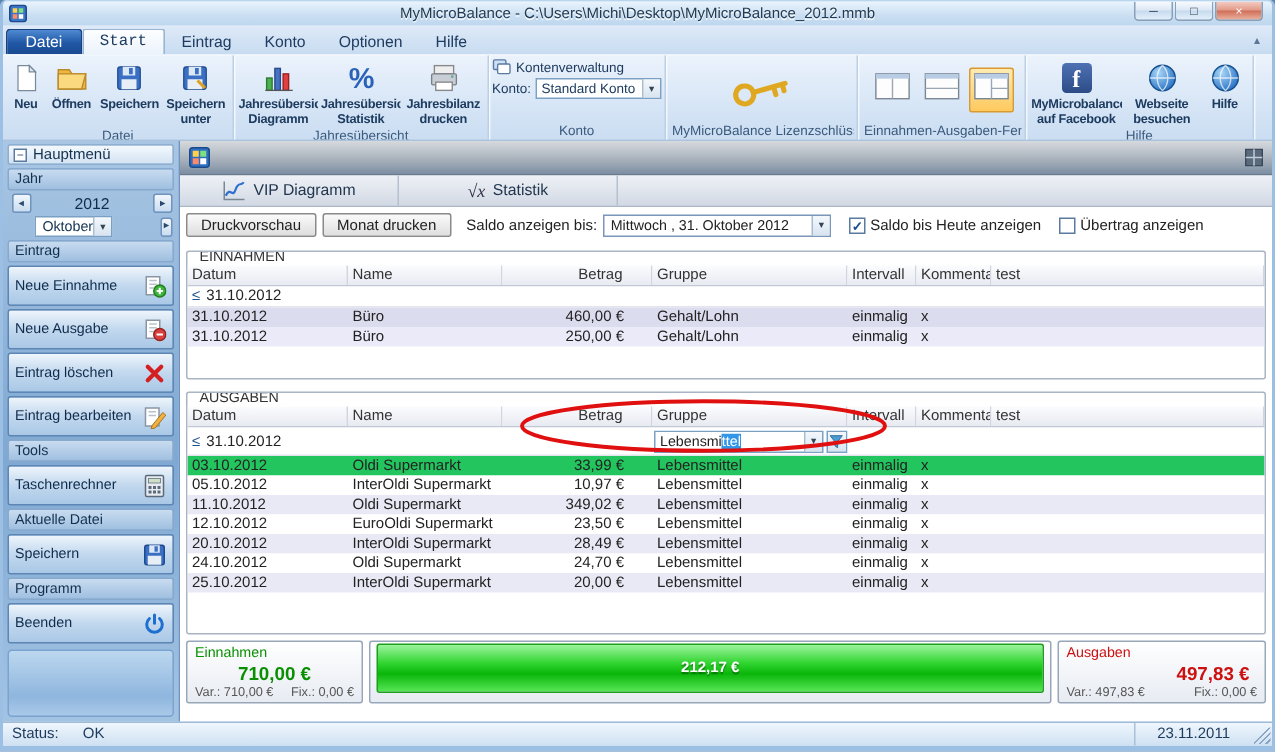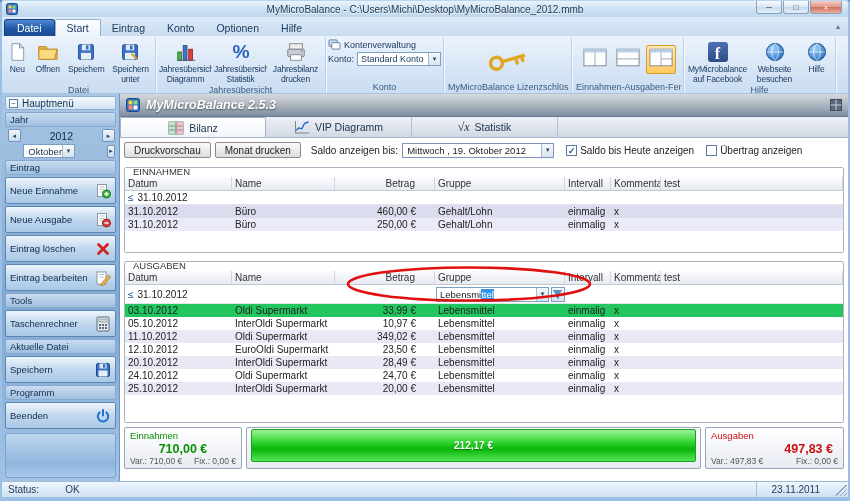--- a/index.html
+++ b/index.html
@@ -14,29 +14,29 @@
   .app-icon16{width:12px;height:12px;margin-left:4px;display:inline-flex;}
   .title-text{position:absolute;left:0;right:0;text-align:center;font-size:10px;color:#243a50;text-shadow:0 1px 0 rgba(255,255,255,.8);white-space:nowrap;overflow:hidden;}
   .win-btns{margin-left:auto;display:flex;z-index:2;margin-right:6px;align-self:flex-start;}
   .win-btn{width:26px;height:13px;border:1px solid #8aa0b8;border-top:none;display:flex;align-items:center;justify-content:center;
     font-size:8px;color:#2a3a4a;border-radius:0 0 3px 3px;background:linear-gradient(#f8fbfe,#dce8f4 48%,#c6daee 52%,#e4f0fb);margin-left:1px;}
   .win-btn.close{width:32px;background:linear-gradient(#f4cdc4,#e29a88 48%,#cf6e58 52%,#eab19d);color:#fff;}
   
   .ribbon-tabs{height:19px;display:flex;align-items:flex-end;background:linear-gradient(#dfeaf8,#c7dcf1);padding:0 2px;position:relative;flex:0 0 auto;}
   .rtab{padding:2px 11px 2px;font-size:10.5px;color:#1e3c60;white-space:nowrap;}
   .rtab.datei{background:linear-gradient(#4f8ad2,#2057a5 55%,#1a4a92);color:#fff;border:1px solid #16427f;border-bottom:none;border-radius:3px 3px 0 0;padding:2px 12px;}
-  .rtab.active{background:linear-gradient(#fdfeff,#ecf3fb);border:1px solid #99b4d1;border-bottom:none;border-radius:2px 2px 0 0;}
+  .rtab.active{background:linear-gradient(#fdfeff,#ecf3fb);border:1px solid #99b4d1;border-bottom:none;border-radius:2px 2px 0 0;font-family:Liberation Mono, monospace;}
   .ribbon-min{position:absolute;right:4px;top:4px;font-size:8px;color:#5a7898;width:12px;height:12px;text-align:center;line-height:12px;}
   
   .ribbon{height:58px;display:flex;background:linear-gradient(#ecf3fc,#d3e3f5 70%,#cbdDF2);border-bottom:1px solid #a9c3dd;padding-top:1px;flex:0 0 auto;}
   .rgroup{display:flex;flex-direction:column;border-right:1px solid #bccfe4;box-shadow:1px 0 0 rgba(255,255,255,.7);padding:1px 2px 0;}
   .rbuttons{display:flex;flex:1;align-items:flex-start;justify-content:center;}
   .rgroup-label{font-size:9px;color:#3a5a7c;text-align:center;padding:1px 2px 1px;margin-top:auto;white-space:nowrap;overflow:hidden;}
   .rbtn{display:flex;flex-direction:column;align-items:center;text-align:center;color:#1e3c60;padding:2px 1px 0;cursor:default;}
-  .rbtn .rlabel{font-size:8.5px;line-height:1.12;letter-spacing:-.2px;width:100%;overflow:hidden;}
+  .rbtn .rlabel{font-size:8.5px;line-height:1.12;letter-spacing:-.2px;width:100%;overflow:hidden;font-weight:bold;}
   .ricon{height:24px;display:flex;align-items:center;justify-content:center;margin-bottom:1px;}
   .ricon svg{display:block;}
   .konto-group{width:118px;}
   .konto-top{display:flex;align-items:center;gap:3px;font-size:9px;color:#1e3c60;padding:1px 0 2px;}
   .konto-row{display:flex;align-items:center;gap:3px;font-size:9px;color:#1e3c60;}
   .kcombo{flex:1;height:14px;background:#fff;border:1px solid #7aa0c4;display:flex;align-items:center;justify-content:space-between;padding-left:3px;font-size:9px;}
   .combo-arrow{width:12px;height:100%;display:flex;align-items:center;justify-content:center;font-size:7px;color:#345;background:linear-gradient(#f4f8fc,#d8e4f0);border-left:1px solid #a8bcd0;}
   .lizenz-group{width:128px;}
   .lizenz-group .rbuttons{align-items:center;}
   .fenster-group{width:112px;}
@@ -116,21 +116,21 @@
   .sum-label.exp{color:var(--expense-red,#cc1111);}
   .sum-value{flex:1;display:flex;align-items:center;justify-content:center;font-size:12.5px;font-weight:bold;}
   .sum-value.inc{color:var(--income-green,#089000);}
   .sum-value.exp{color:var(--expense-red,#cc1111);justify-content:flex-end;padding-right:10px;}
   .sum-sub{display:flex;justify-content:space-between;padding:0 5px 2px;font-size:8.5px;color:#555;}
   .saldo-bar{margin:1px 4px 6px;flex:1;border:1px solid #1e9e1e;border-radius:2px;
     background:linear-gradient(180deg,#9cf49c,#2ed42e 40%,#0ab60a 62%,#56e656);display:flex;align-items:center;justify-content:center;
     color:#fff;font-weight:bold;font-size:10px;text-shadow:0 1px 1px rgba(0,0,0,.4);}
   
   .statusbar{height:16px;flex:0 0 16px;display:flex;align-items:center;background:linear-gradient(#eff6fd,#cfe1f2);border-top:1px solid #9fbbd8;font-size:10px;color:#1c3a5c;padding-left:6px;position:relative;}
-  .status-ok{margin-left:26px;}
+  .status-ok{margin-left:16px;}
   .status-date{margin-left:auto;border-left:1px solid #a8c0d8;height:100%;display:flex;align-items:center;padding:0 28px 0 14px;}
   .grip{position:absolute;right:1px;bottom:1px;width:11px;height:11px;
     background:linear-gradient(135deg,transparent 0 45%,#8aa6c4 45% 52%,transparent 52% 64%,#8aa6c4 64% 71%,transparent 71% 83%,#8aa6c4 83% 90%,transparent 90%);}
   
   .annotation{position:absolute;left:342px;top:264px;pointer-events:none;z-index:50;}
 </style>
 </head>
 <body>
 
 <div class="window">
@@ -469,44 +469,30 @@
       <div class="app-header">
         <span style="display:flex">
           <svg viewBox="0 0 14 14" width="14" height="14">
               <rect x="0.5" y="0.5" width="13" height="13" rx="2" fill="#2f6fc0" stroke="#1a4a8a"></rect>
               <rect x="2.5" y="2.5" width="4" height="4" fill="#ffd24a"></rect>
               <rect x="7.5" y="2.5" width="4" height="4" fill="#7fe07f"></rect>
               <rect x="2.5" y="7.5" width="4" height="4" fill="#ff8a6a"></rect>
               <rect x="7.5" y="7.5" width="4" height="4" fill="#fff"></rect>
             </svg>
         </span>
-        <span class="app-title">MyMicroBalance 2.5.3</span>
         <span class="hdr-right-icon">
           <svg viewBox="0 0 12 12" width="12" height="12">
               <rect x="0.5" y="0.5" width="11" height="11" fill="#5a6a7c" stroke="#3a4a5c"></rect>
               <line x1="6" y1="0.5" x2="6" y2="11.5" stroke="#c0ccd8"></line>
               <line x1="0.5" y1="6" x2="11.5" y2="6" stroke="#c0ccd8"></line>
             </svg>
         </span>
       </div>
 
       <div class="view-tabs">
-        <div class="vtab active">
-          <span class="vicon">
-              <svg viewBox="0 0 16 14" width="16" height="14">
-                <rect x="1" y="1" width="14" height="12" fill="#fff" stroke="#6a7684"></rect>
-                <rect x="1" y="1" width="7" height="12" fill="#bfe6bf"></rect>
-                <rect x="8" y="1" width="7" height="12" fill="#f4c2c2"></rect>
-                <line x1="8" y1="1" x2="8" y2="13" stroke="#6a7684"></line>
-                <line x1="1" y1="5" x2="15" y2="5" stroke="#8a96a4"></line>
-                <line x1="1" y1="9" x2="15" y2="9" stroke="#8a96a4"></line>
-              </svg>
-            </span>
-          <span>Bilanz</span>
-        </div>
         <div class="vtab">
           <span class="vicon">
               <svg viewBox="0 0 16 14" width="16" height="14">
                 <path d="M1.5 1v12h13.5" stroke="#7a8694" fill="none"></path>
                 <path d="M2.5 10.5c3-6.5 4.5 2 6.5-4s3.5-2 5.5-5" stroke="#2f6fd0" fill="none" stroke-width="1.5"></path>
               </svg>
             </span>
           <span>VIP Diagramm</span>
         </div>
         <div class="vtab">
@@ -515,21 +501,21 @@
         </div>
       </div>
 
       <div class="content-body">
 
         <div class="toolbar">
           <button class="tbtn">Druckvorschau</button>
           <button class="tbtn">Monat drucken</button>
           <span class="tlabel">Saldo anzeigen bis:</span>
           <div class="date-combo">
-            <span>Mittwoch , 19. Oktober 2012</span>
+            <span>Mittwoch , 31. Oktober 2012</span>
             <span class="combo-arrow">▾</span>
           </div>
           <div class="cb-wrap">
             <span class="cb checked">✓</span>
             <span>Saldo bis Heute anzeigen</span>
           </div>
           <div class="cb-wrap">
             <span class="cb"></span>
             <span>Übertrag anzeigen</span>
           </div>

